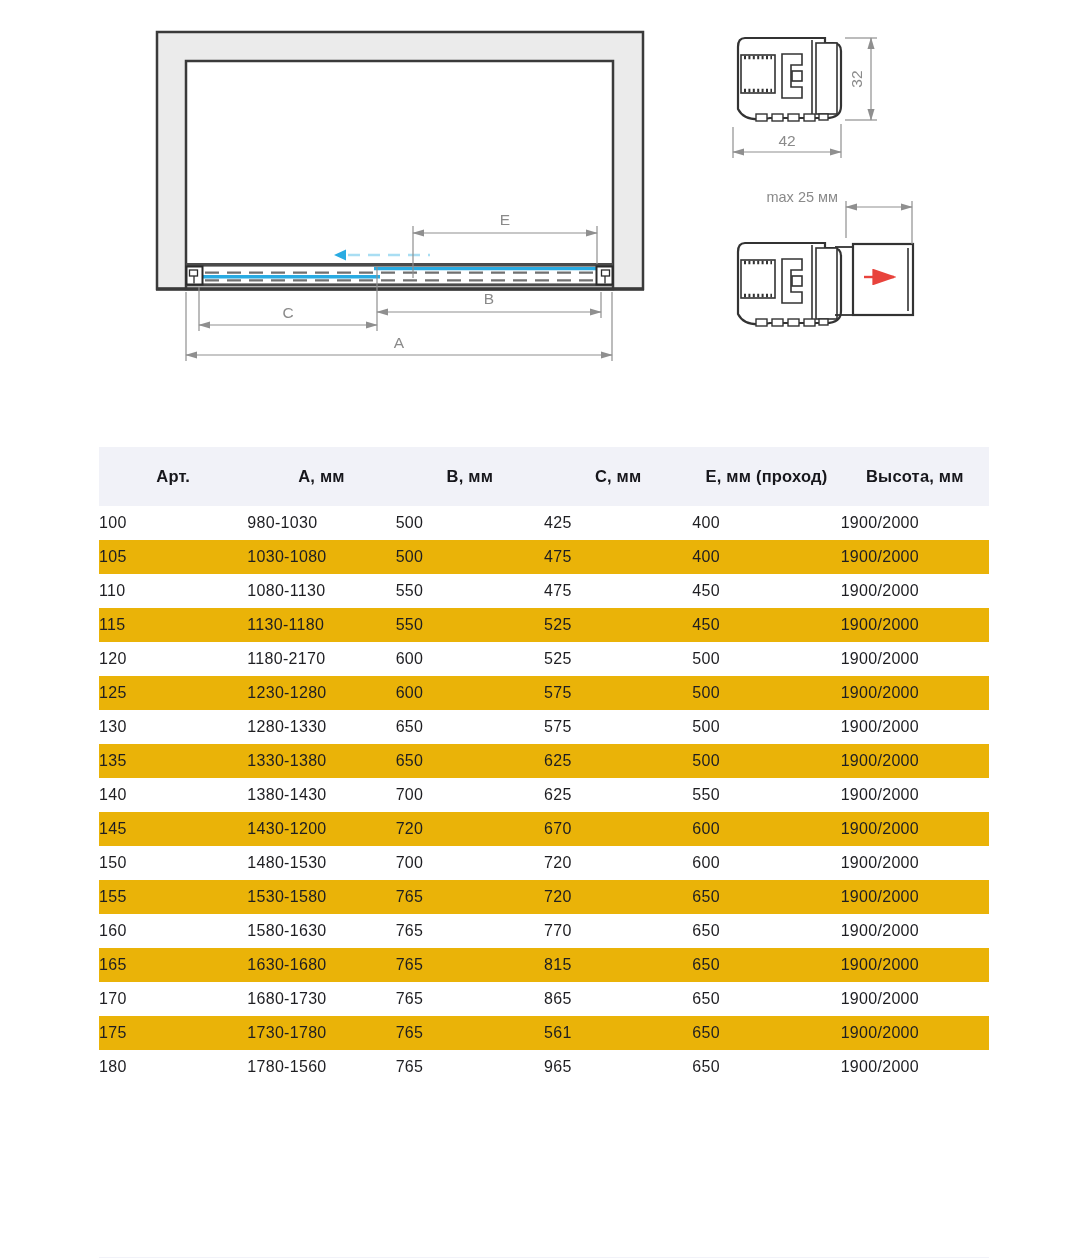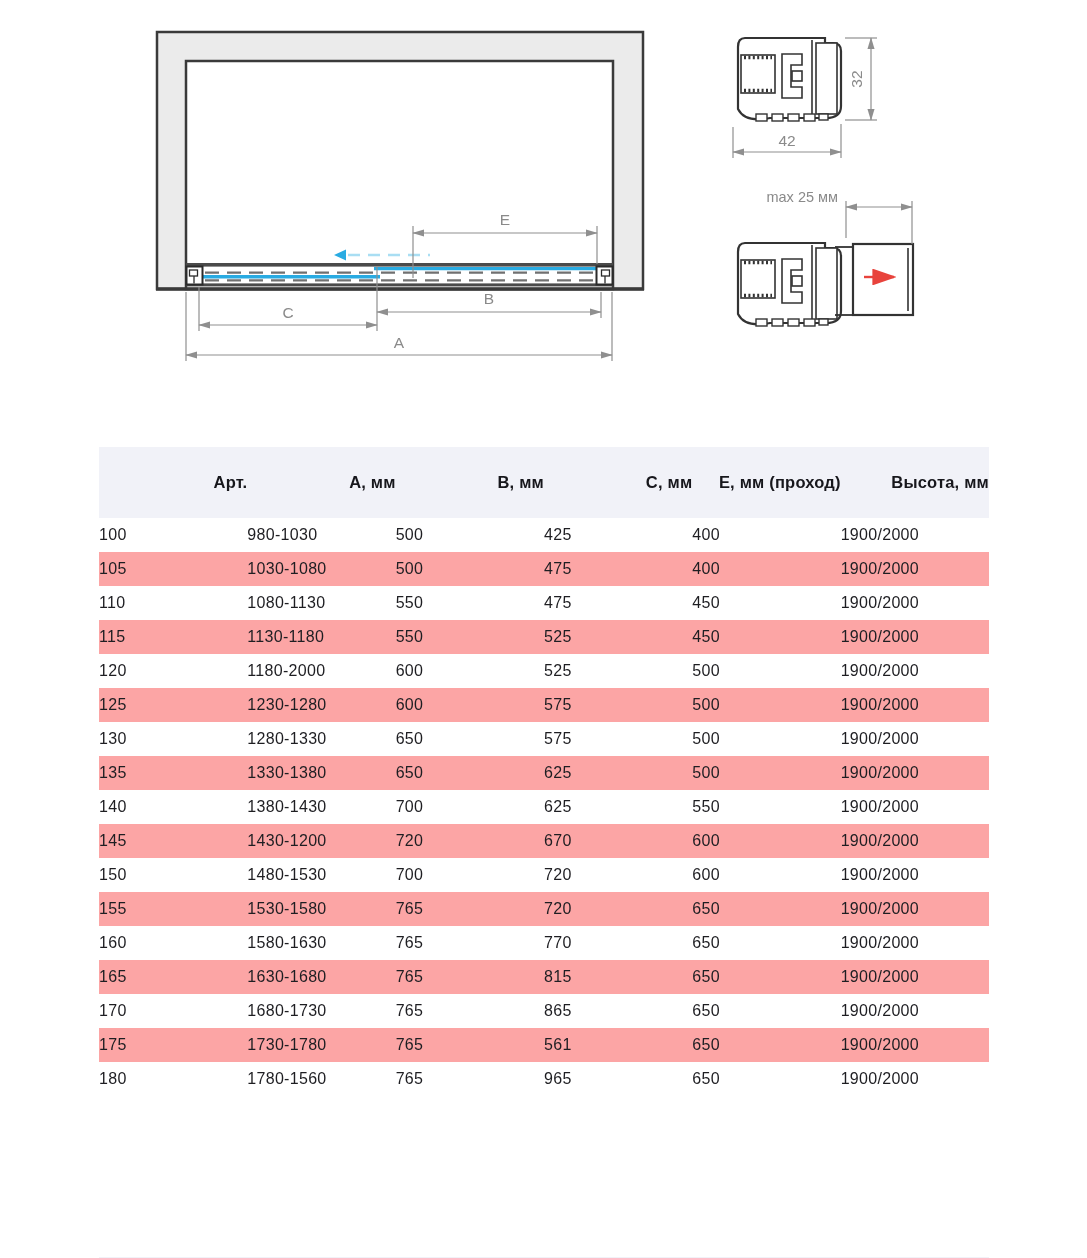--- a/index.html
+++ b/index.html
@@ -2,25 +2,25 @@
 <html><head>
 <meta charset="utf-8">
 <style>
   html,body{margin:0;padding:0;background:#fff;}
   .page{position:relative;width:1087px;height:1258px;background:#fff;overflow:hidden;
         font-family:"Liberation Sans",sans-serif;color:#1c1c1c;}
   .diagram-svg{position:absolute;left:0;top:0;}
   .dimtext{font-family:"Liberation Sans",sans-serif;font-size:15.5px;fill:#8a8a8a;}
   .dimtext-sm{font-family:"Liberation Sans",sans-serif;font-size:14.5px;fill:#8a8a8a;}
   .table-wrap{position:absolute;left:99px;top:447px;width:890px;}
-  .thead{display:grid;grid-template-columns:repeat(6,1fr);align-items:center;text-align:right;
-         height:71px;background:#f1f2f8;font-weight:700;font-size:16.5px;letter-spacing:.2px;color:#17171c;}
+  .thead{display:grid;grid-template-columns:repeat(6,1fr);align-items:center;text-align:center;
+         height:59px;background:#f1f2f8;font-weight:700;font-size:16.5px;letter-spacing:.2px;color:#17171c;}
   .trow{display:grid;grid-template-columns:repeat(6,1fr);align-items:center;text-align:left;
         height:34px;font-size:16px;letter-spacing:.3px;color:#1e1e22;}
-  .trow.alt{background:#fca5a5;}
+  .trow.alt{background:#eab308;}
   .next-row-sliver{position:absolute;left:99px;top:1257px;width:890px;height:1px;background:#f1f2f8;}
 </style>
 </head>
 <body>
 
 <div class="page">
 
   <svg class="diagram-svg" width="1087" height="442" viewBox="0 0 1087 442">
     <defs>
       <marker id="arG" viewBox="0 0 10 6" refX="9.3" refY="3" markerWidth="10" markerHeight="6" orient="auto-start-reverse">
@@ -174,21 +174,21 @@
         <div class="trow alt">
       <div class="cell">115</div>
       <div class="cell">1130-1180</div>
       <div class="cell">550</div>
       <div class="cell">525</div>
       <div class="cell">450</div>
       <div class="cell">1900/2000</div>
     </div>
         <div class="trow">
       <div class="cell">120</div>
-      <div class="cell">1180-2000</div>
+      <div class="cell">1180-2170</div>
       <div class="cell">600</div>
       <div class="cell">525</div>
       <div class="cell">500</div>
       <div class="cell">1900/2000</div>
     </div>
         <div class="trow alt">
       <div class="cell">125</div>
       <div class="cell">1230-1280</div>
       <div class="cell">600</div>
       <div class="cell">575</div>

